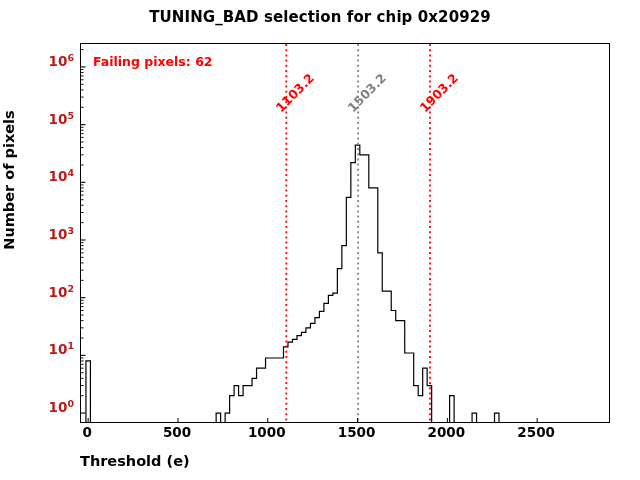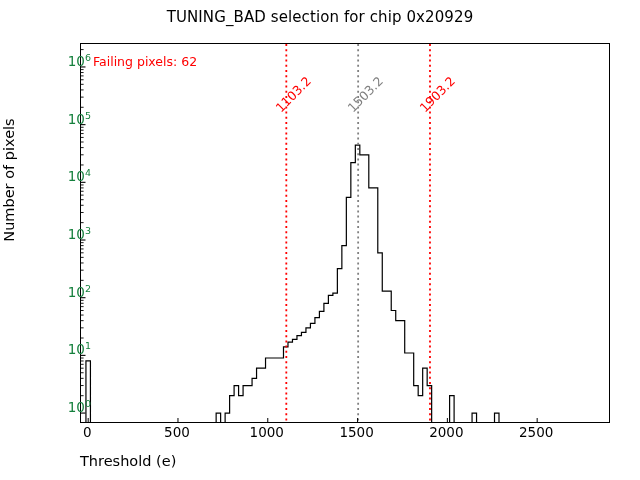--- a/index.html
+++ b/index.html
@@ -11,20 +11,21 @@
     width: 640px;
     height: 480px;
     font-family: "DejaVu Sans", sans-serif;
     overflow: hidden;
   }
   #figure {
     position: relative;
     width: 640px;
     height: 364px;
     background: #ffffff;
+    font-weight: bold;
   }
   #chart-title {
     position: absolute;
     left: 0;
     top: 8px;
     width: 640px;
     text-align: center;
     font-size: 15px;
     color: #000000;
     letter-spacing: 0.1px;
@@ -66,24 +67,23 @@
     position: absolute;
     top: 386px;
     font-size: 13.5px;
     color: #000000;
     transform: translateX(-50%);
     white-space: nowrap;
   }
   .ytick-label {
     position: absolute;
     font-size: 13.5px;
-    color: #15803d;
+    color: #b91c1c;
     transform: translate(-100%, -50%);
     white-space: nowrap;
-    margin-left: 17px;
   }
   .ytick-label sup {
     font-size: 9.5px;
     vertical-align: super;
     line-height: 0;
   }
   #failing-note {
     position: absolute;
     left: 12px;
     top: 10px;

